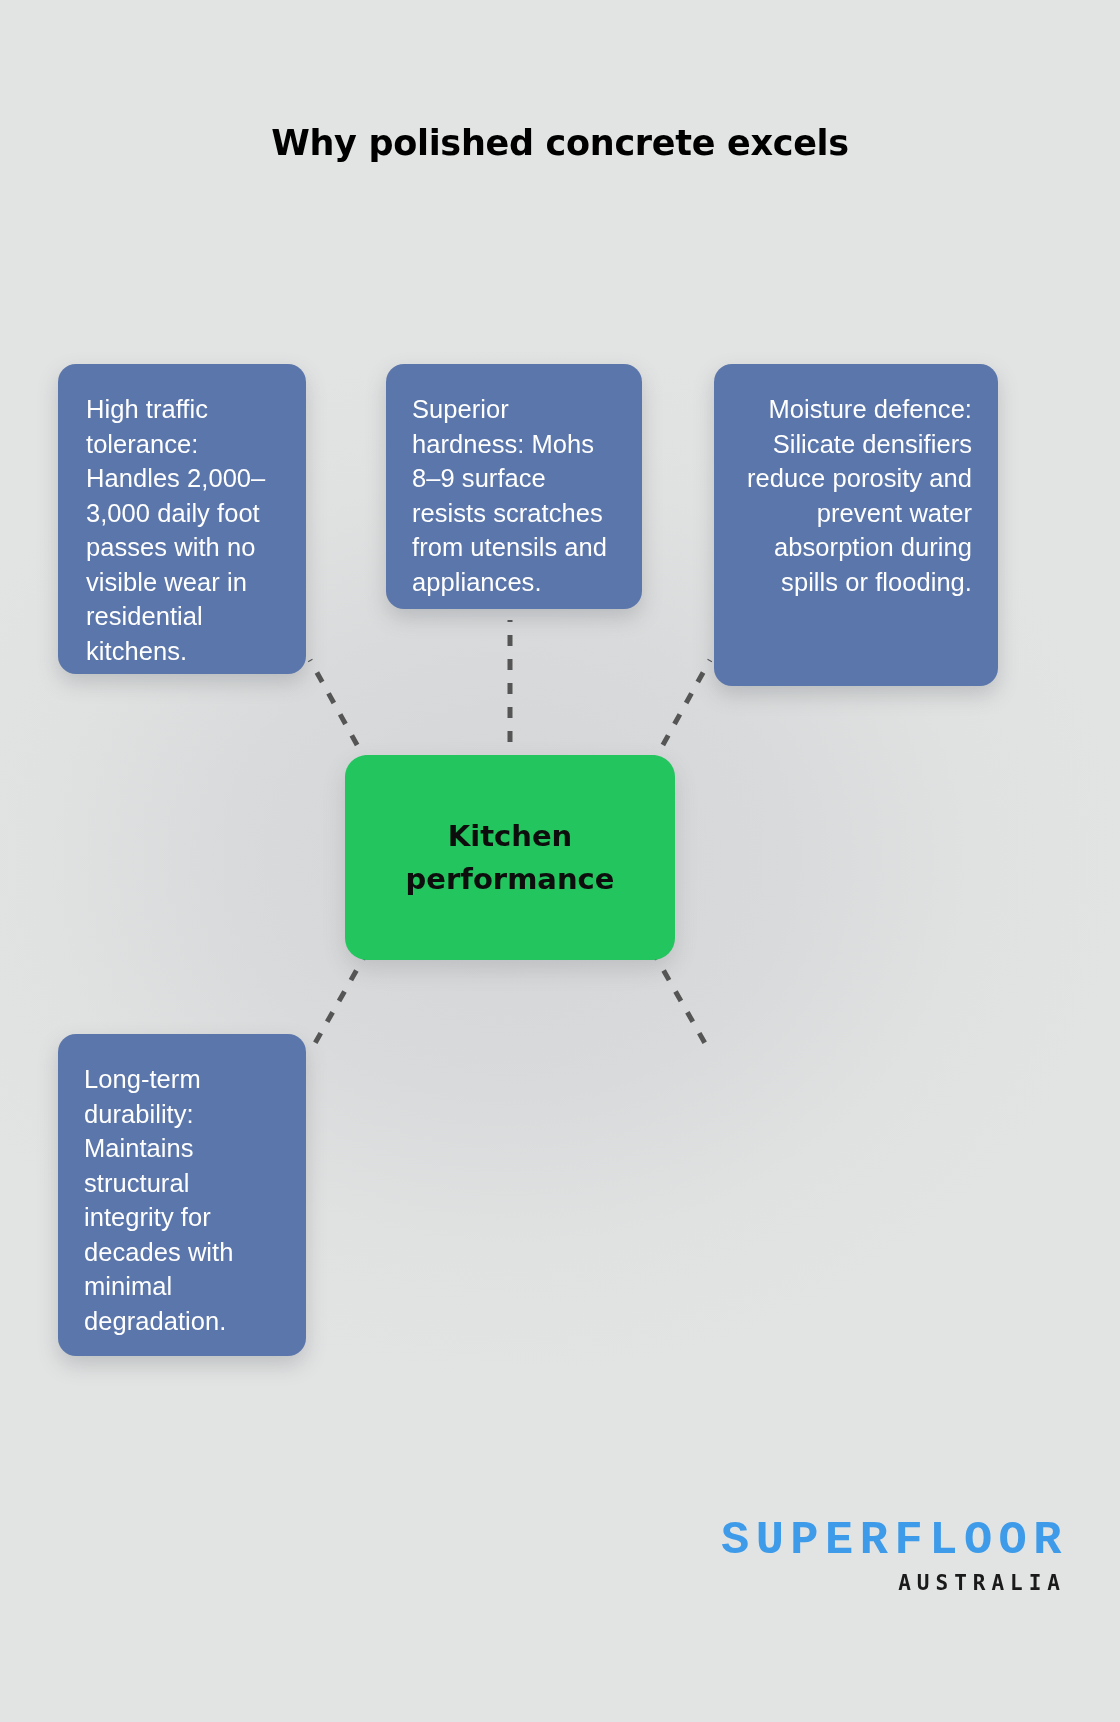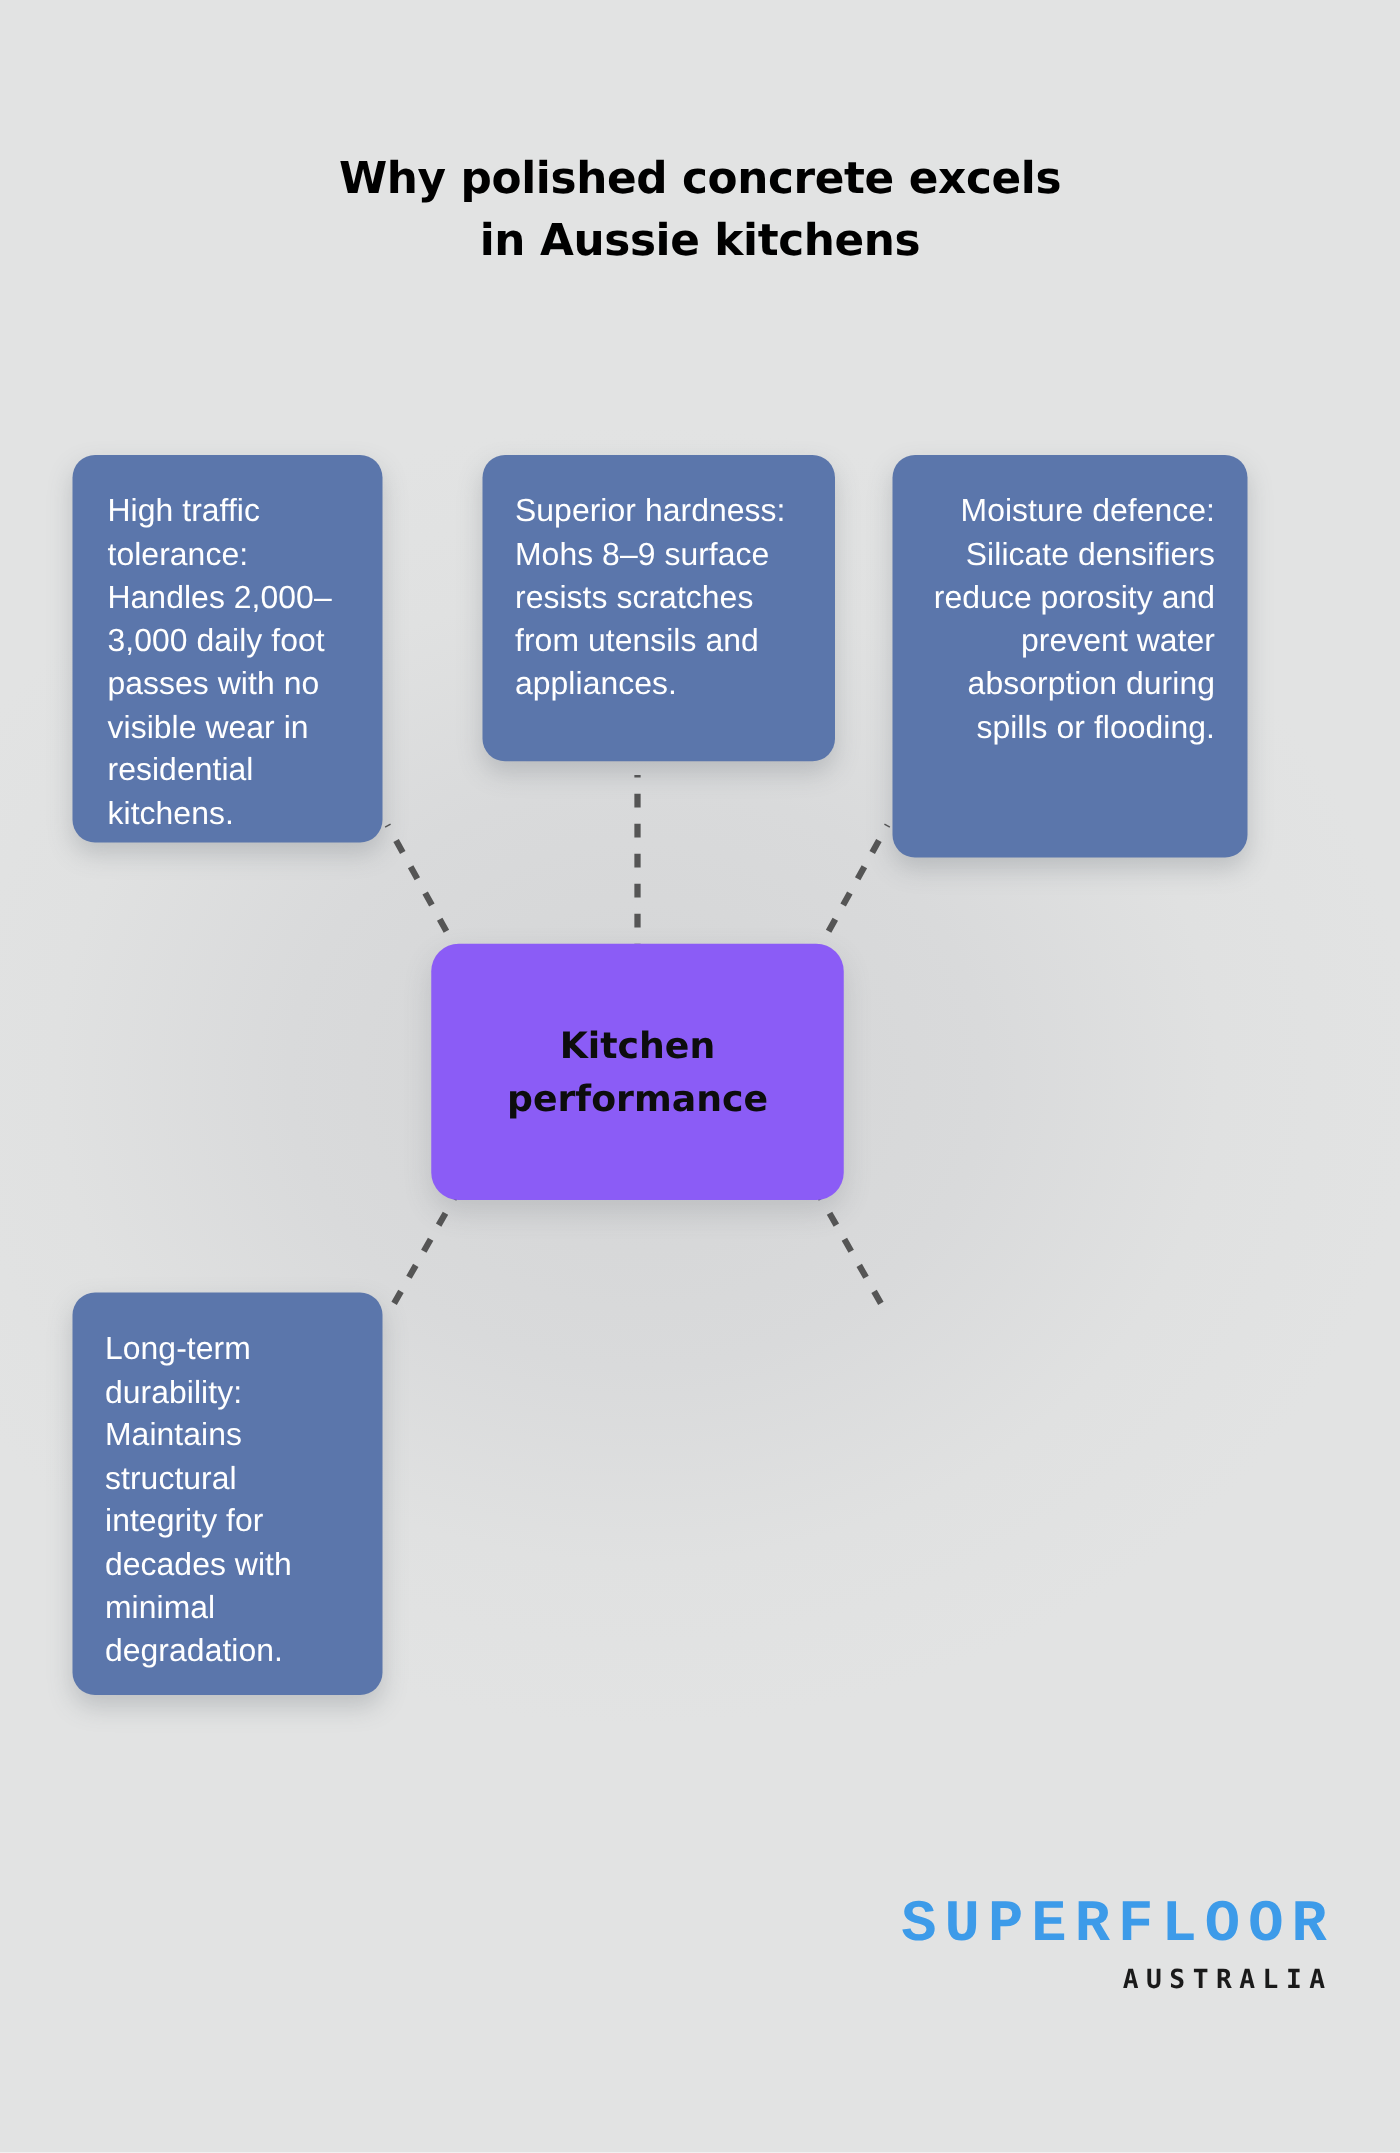--- a/index.html
+++ b/index.html
@@ -55,33 +55,33 @@
     box-sizing: border-box;
     padding: 28px 26px 24px 26px;
     color: #ffffff;
     font-size: 25.5px;
     line-height: 1.355;
     box-shadow: 0 9px 20px rgba(90, 95, 105, 0.26);
     letter-spacing: 0.05px;
   }
 
   .card-tl  { left: 58px;  top: 364px;  width: 248px; height: 310px; padding-left: 28px; }
-  .card-tm  { left: 386px; top: 364px;  width: 282px; height: 245px; }
+  .card-tm  { left: 386px; top: 364px;  width: 256px; height: 245px; }
   .card-tr  { left: 714px; top: 364px;  width: 284px; height: 322px; text-align: right; }
   .card-bl  { left: 58px;  top: 1034px; width: 248px; height: 322px; }
   .card-br  { left: 714px; top: 1034px; width: 248px; height: 255px; }
 
   
   .center-node {
     position: absolute;
     left: 345px;
     top: 755px;
     width: 330px;
     height: 205px;
-    background: #8b5cf6;
+    background: #22c55e;
     border-radius: 22px;
     box-shadow: 0 9px 22px rgba(90, 95, 105, 0.20);
     display: flex;
     align-items: center;
     justify-content: center;
     box-sizing: border-box;
     padding: 0 26px;
   }
   .center-label {
     text-align: center;
@@ -121,21 +121,20 @@
     margin-right: 2px;
   }
 </style>
 </head>
 <body>
 
 <div class="stage">
 
   <h1 class="title">
     <span class="tline">Why polished concrete excels</span>
-    <span class="tline">in Aussie kitchens</span>
   </h1>
 
   <svg class="connectors" viewBox="0 0 1120 1722" width="1120" height="1722" aria-hidden="true">
     <g stroke="#555555" stroke-width="5" stroke-dasharray="11 13" fill="none" stroke-linecap="butt">
       <line x1="392" y1="808" x2="310" y2="660"></line>
       <line x1="510" y1="790" x2="510" y2="620"></line>
       <line x1="628" y1="808" x2="710" y2="660"></line>
       <line x1="392" y1="908" x2="310" y2="1052"></line>
       <line x1="628" y1="908" x2="710" y2="1052"></line>
     </g>

